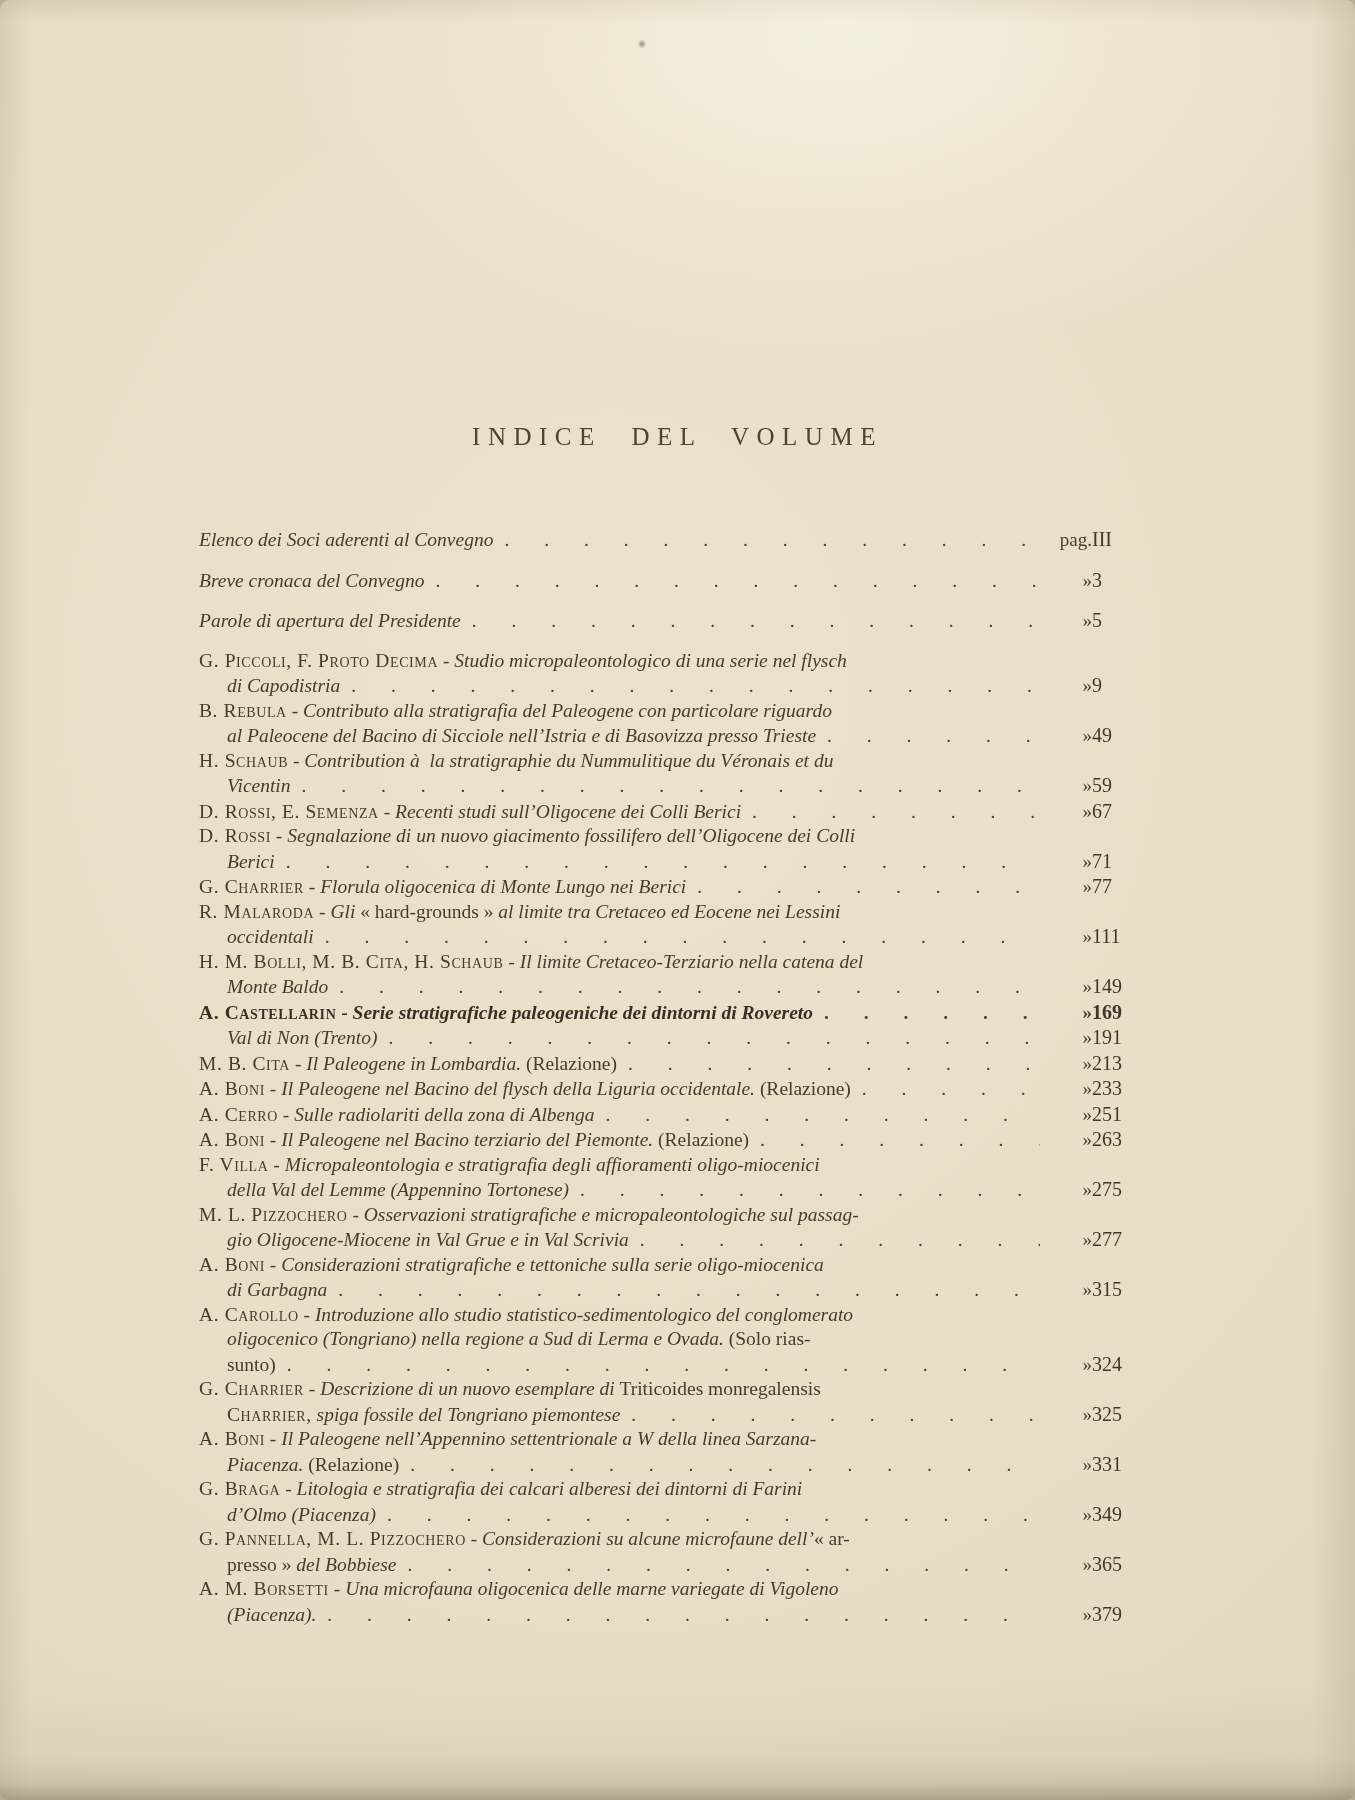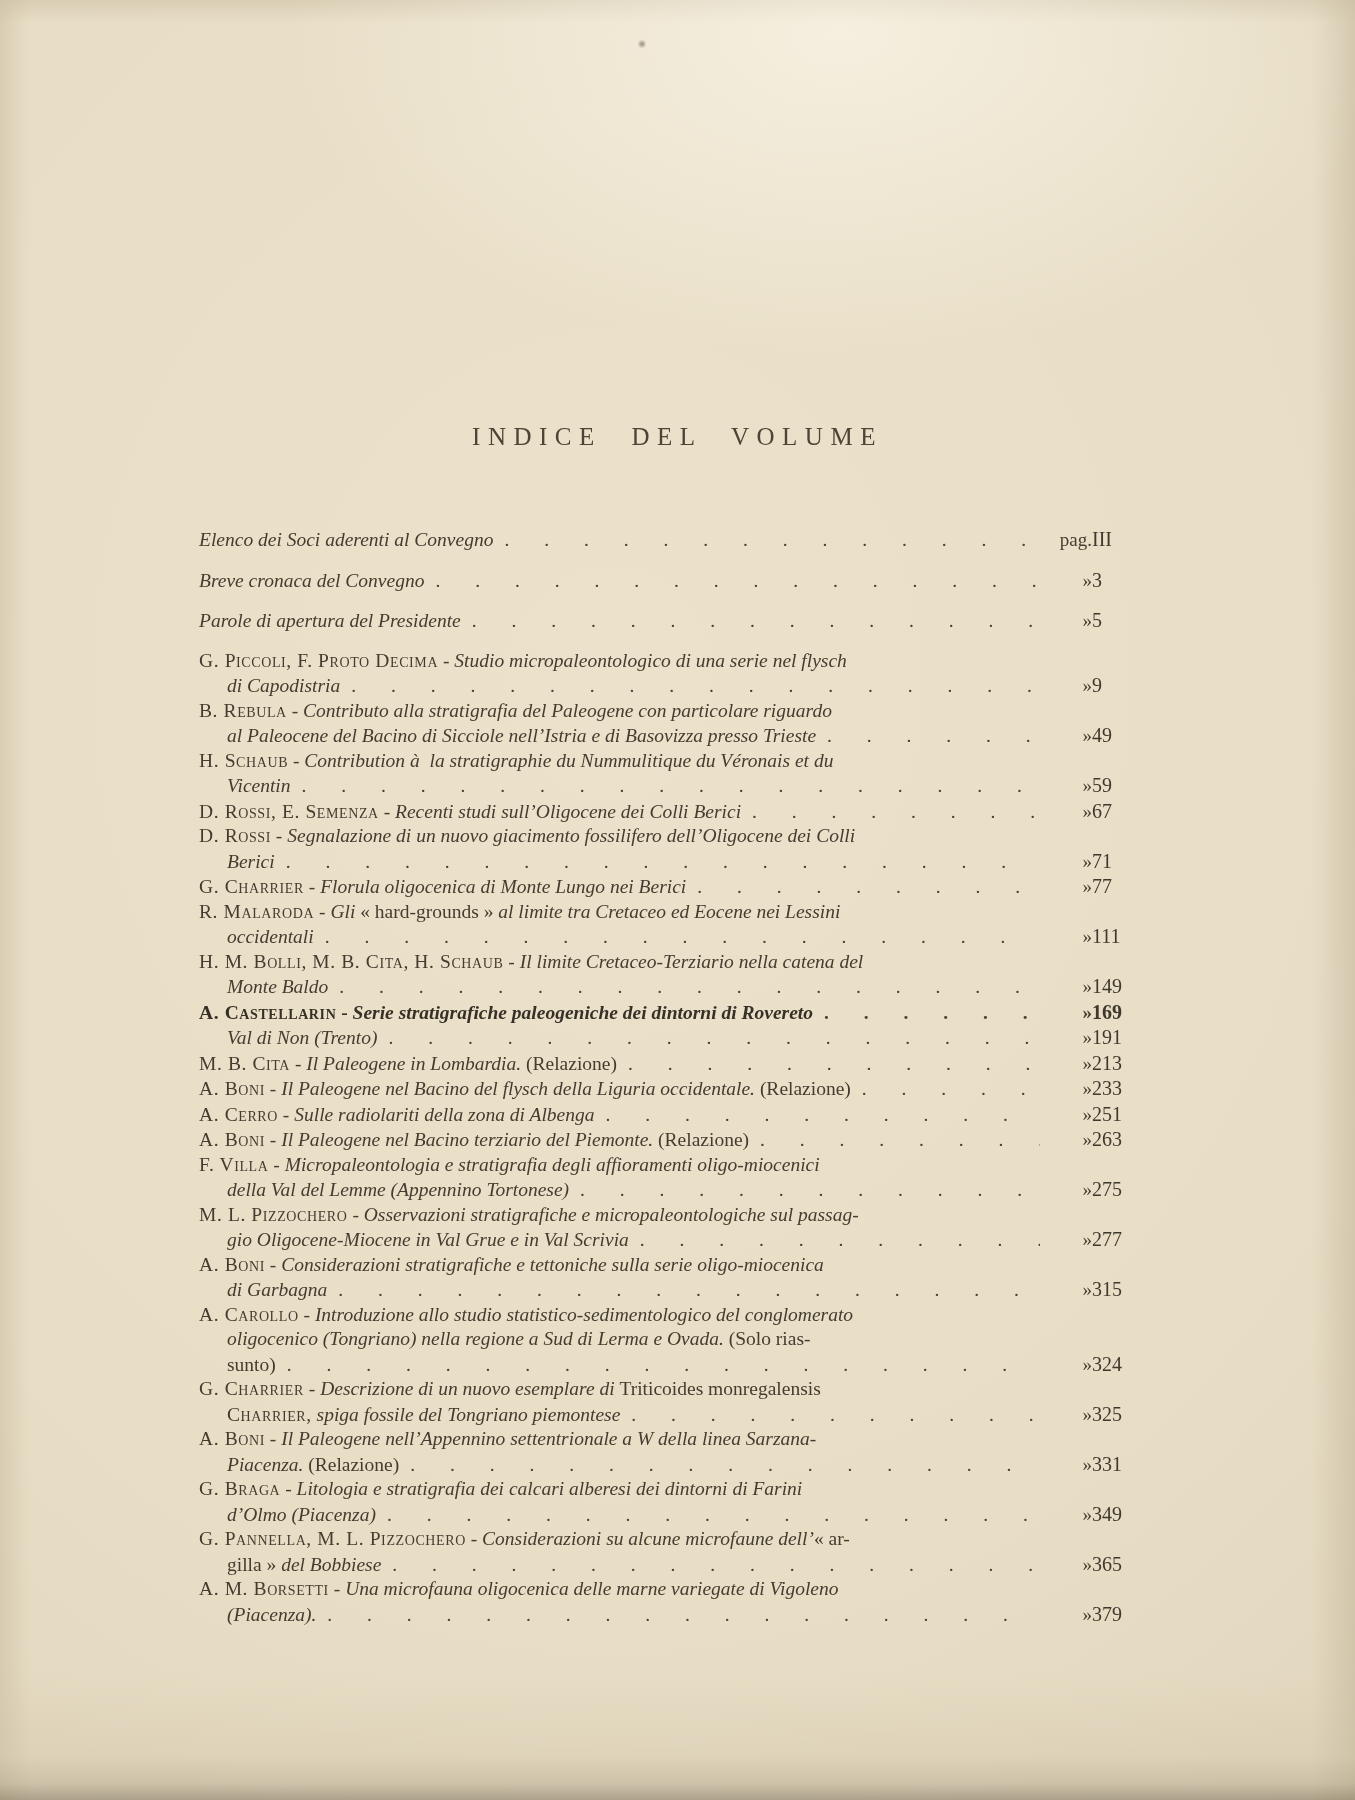--- a/index.html
+++ b/index.html
@@ -11,20 +11,21 @@
   .page{
     position:relative;width:1355px;height:1800px;overflow:hidden;
     color:#443c2f;
     background:
       radial-gradient(ellipse 900px 520px at 62% 2%, rgba(255,252,243,.55), rgba(255,252,243,0) 62%),
       linear-gradient(180deg, rgba(198,186,158,.45), rgba(198,186,158,0) 1.3%),
       linear-gradient(0deg, rgba(134,122,99,.6) 0, rgba(170,158,132,.4) 0.9%, rgba(203,191,164,.28) 2.4%, rgba(203,191,164,0) 7%),
       linear-gradient(90deg, rgba(192,180,152,.38), rgba(192,180,152,0) 2.2%),
       linear-gradient(270deg, rgba(184,171,142,.42), rgba(184,171,142,0) 3.2%),
       radial-gradient(ellipse 1500px 1700px at 45% 38%, #ece2cb 0%, #e8dec6 55%, #ddd2b8 100%);
+    border-radius: 9px;
   }
   .speck{
     position:absolute;left:638px;top:39px;width:8px;height:10px;border-radius:50%;
     background:radial-gradient(circle, rgba(92,77,61,.6), rgba(92,77,61,0) 72%);
   }
   .title{
     position:absolute;top:423px;left:0;right:0;margin:0;
     text-align:center;
     font-size:25px;font-weight:400;line-height:28px;
     letter-spacing:7.5px;word-spacing:16px;
@@ -289,21 +290,21 @@
           <span class="leader">. . . . . . . . . . . . . . . . . . . . . . . . . . . . . . . . . . . . . . . . . . . . . </span>
           <span class="mark">»</span>
           <span class="pnum">349</span>
         </div>
       </div>
       <div class="entry">
         <div class="line">
           <span class="txt"><span class="sc">G. Pannella, M. L. Pizzochero</span><span class="rm"> - </span><span class="it">Considerazioni su alcune microfaune dell’</span><span class="rm">« ar-</span></span>
         </div>
         <div class="line cont">
-          <span class="txt"><span class="rm">gilla »</span><span class="it"> del Bobbiese</span></span>
+          <span class="txt"><span class="rm">presso »</span><span class="it"> del Bobbiese</span></span>
           <span class="leader">. . . . . . . . . . . . . . . . . . . . . . . . . . . . . . . . . . . . . . . . . . . . . </span>
           <span class="mark">»</span>
           <span class="pnum">365</span>
         </div>
       </div>
       <div class="entry">
         <div class="line">
           <span class="txt"><span class="sc">A. M. Borsetti</span><span class="rm"> - </span><span class="it">Una microfauna oligocenica delle marne variegate di Vigoleno</span></span>
         </div>
         <div class="line cont">

